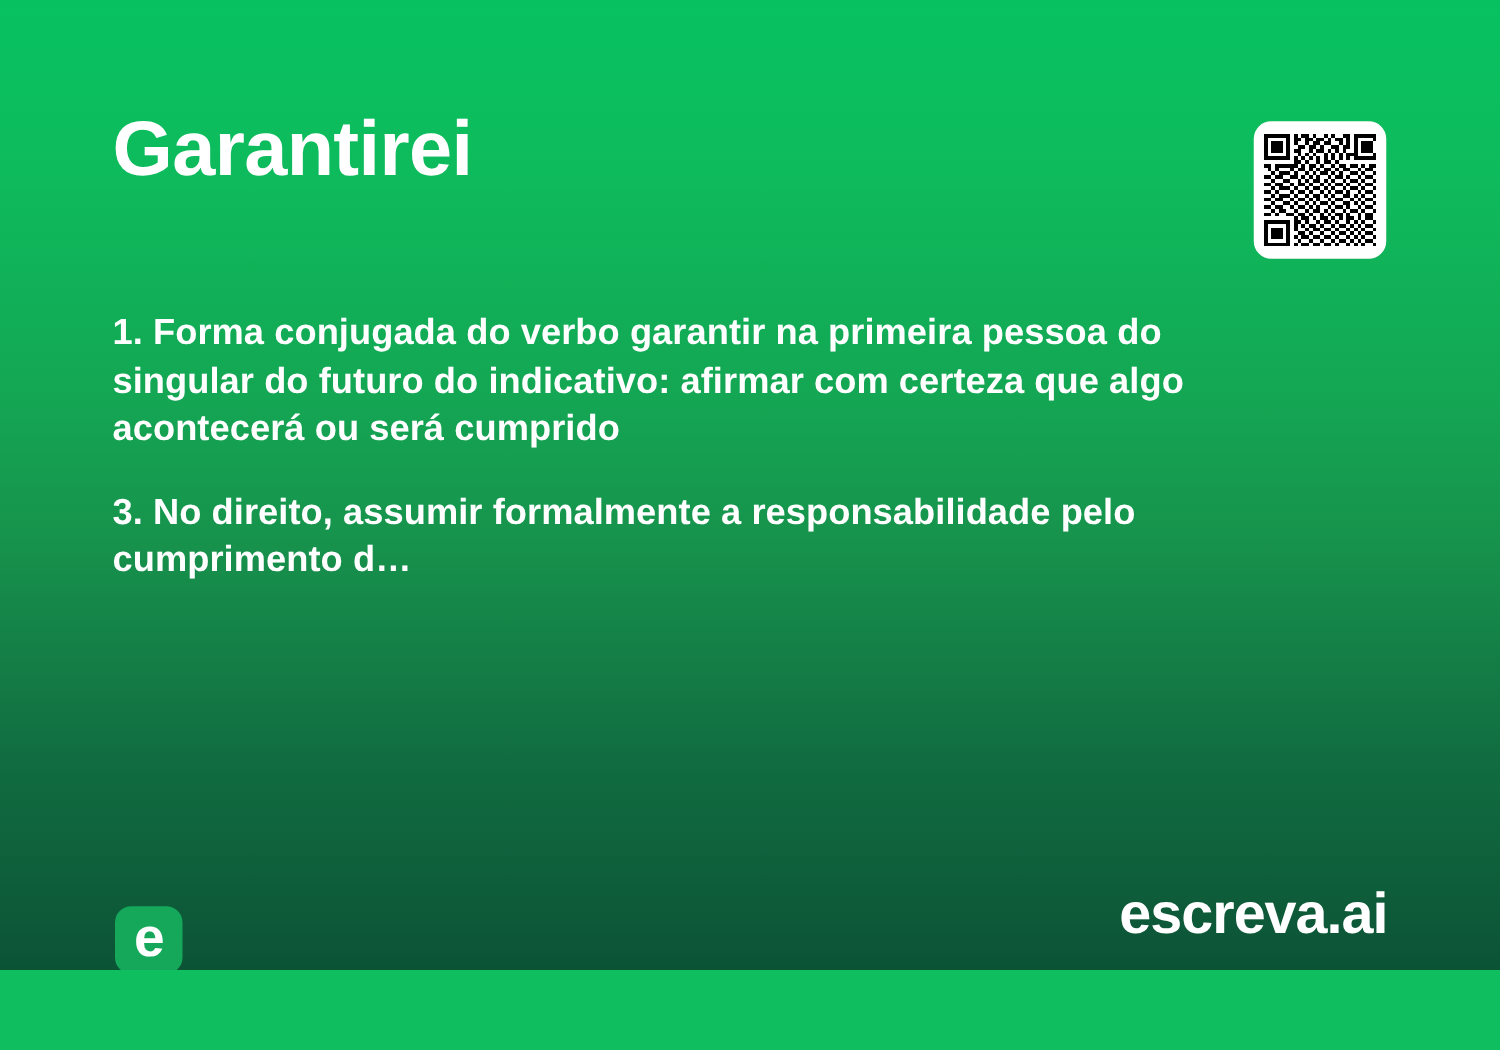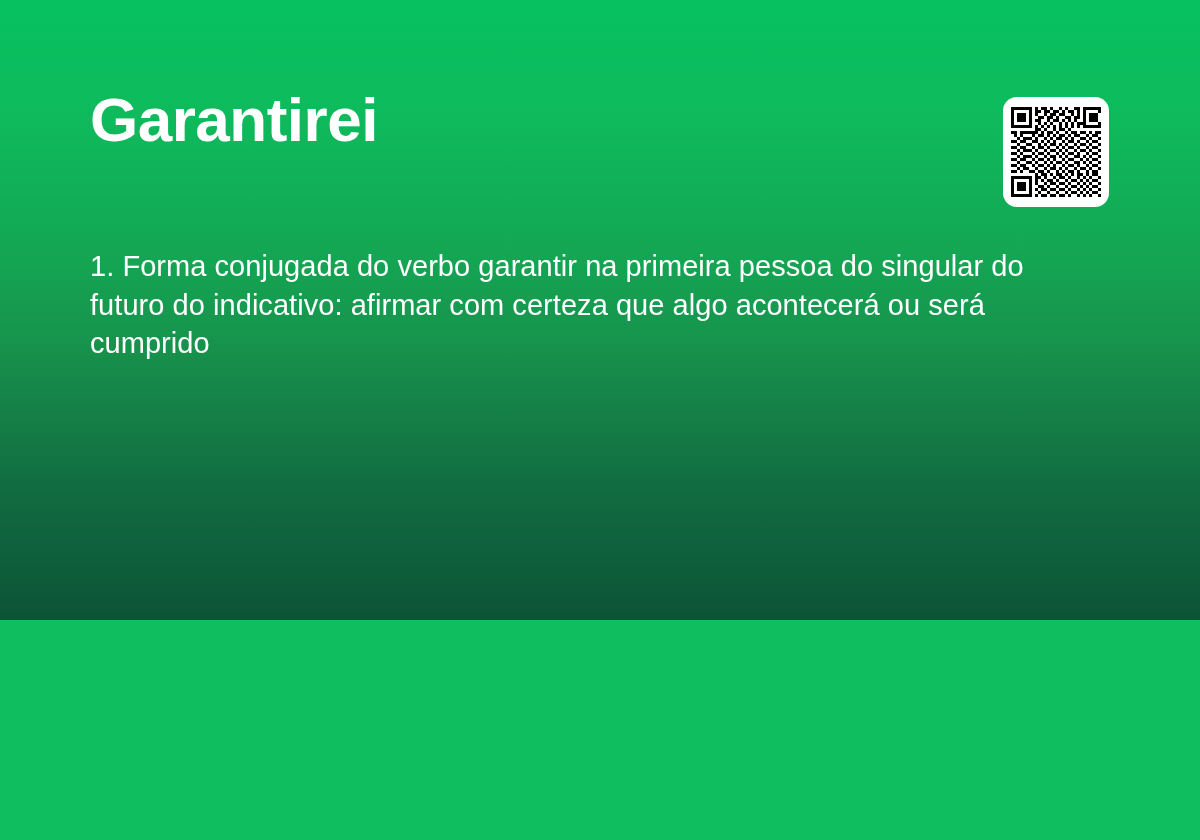--- a/index.html
+++ b/index.html
@@ -9,21 +9,21 @@
   body {
     width: 1200px;
     height: 840px;
     overflow: hidden;
     font-family: "Liberation Sans", sans-serif;
     background: #0fbe5e;
   }
   #card {
     position: relative;
     width: 1200px;
-    height: 620px;
+    height: 776px;
     background: linear-gradient(180deg,
         #07c160 0%,
         #0ebb5c 18%,
         #14a553 42%,
         #17924c 56%,
         #116d41 78%,
         #0c5336 100%);
     box-sizing: border-box;
     overflow: hidden;
   }
@@ -78,21 +78,21 @@
     position: absolute;
     left: 90px;
     top: 247px;
     width: 980px;
   }
   .definition {
     font-size: 29px;
     line-height: 38.5px;
     color: #ffffff;
     margin: 0 0 28px 0;
-    font-weight: normal;
+    font-weight: bold;
     letter-spacing: 0.05px;
   }
   .definition:last-child { margin-bottom: 0; }
   .def-1 { max-width: 955px; }
   .def-2 { max-width: 930px; }
   .def-3 { max-width: 935px; }
 
   
   #logo-mark {
     position: absolute;
@@ -604,20 +604,21 @@
         <rect x="19" y="29" width="1" height="1" fill="#000000"></rect>
         <rect x="22" y="29" width="1" height="1" fill="#000000"></rect>
         <rect x="24" y="29" width="1" height="1" fill="#000000"></rect>
         <rect x="26" y="29" width="1" height="1" fill="#000000"></rect>
         <rect x="29" y="29" width="1" height="1" fill="#000000"></rect>
       </svg>
   </div>
 
   <div id="definitions">
     <p class="definition def-1">1. Forma conjugada do verbo garantir na primeira pessoa do singular do futuro do indicativo: afirmar com certeza que algo acontecerá ou será cumprido</p>
+    <p class="definition def-3">3. No direito, assumir formalmente a responsabilidade pelo cumprimento d…</p>
   </div>
 
   <div id="logo-mark">
     <span id="logo-letter">e</span>
   </div>
 
   <div id="brand-wordmark">escreva.ai</div>
 
 </div>
 

